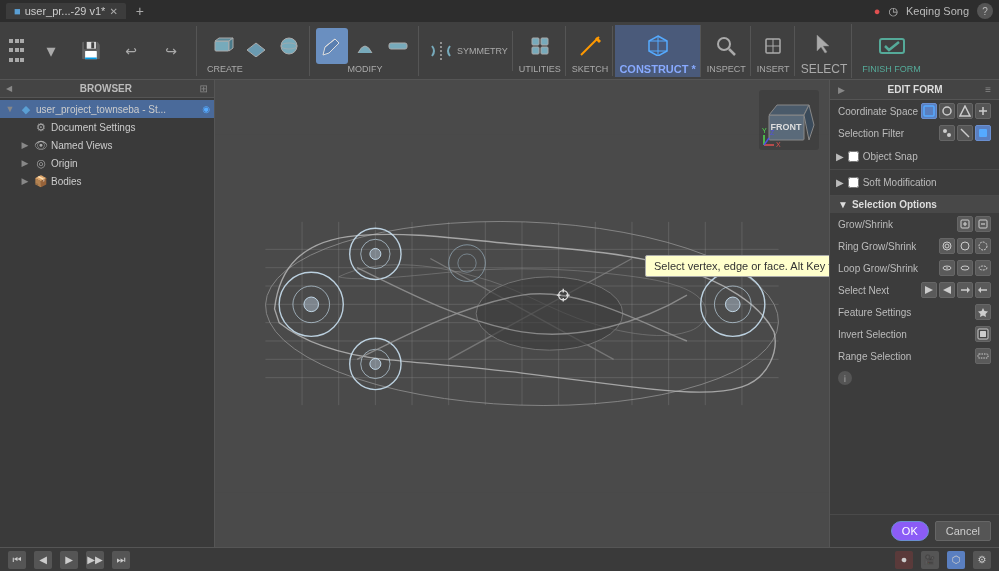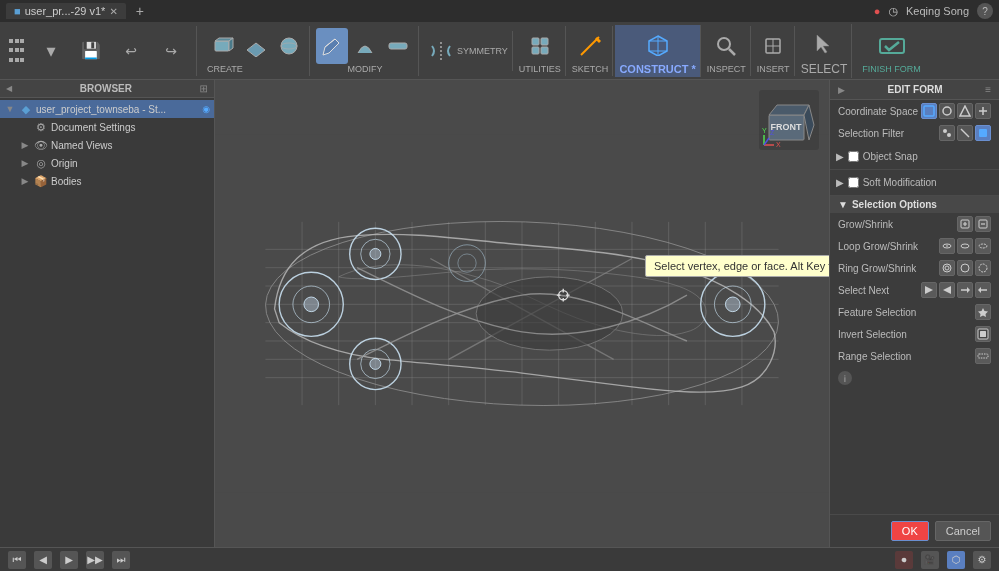--- a/index.html
+++ b/index.html
@@ -213,21 +213,21 @@
     
     .panel-btn {
       background: #555;
       border: 1px solid #666;
       color: #ccc;
       padding: 3px 10px;
       cursor: pointer;
       font-size: 11px;
       border-radius: 2px;
     }
-    .panel-btn.primary { background: #ef4444; border-color: #6a8fd0; color: white; }
+    .panel-btn.primary { background: #8b5cf6; border-color: #6a8fd0; color: white; border-radius: 10px; }
 
     #panel-footer {
       padding: 6px 8px;
       display: flex;
       align-items: center;
       justify-content: flex-end;
       gap: 6px;
       margin-top: auto;
       border-top: 1px solid #4a4a4a;
     }
@@ -688,58 +688,58 @@
         <div class="panel-icon-btn" style="background:#5a5a5a;">
           <svg width="12" height="12" viewBox="0 0 12 12">
               <rect x="2" y="2" width="8" height="8" fill="none" stroke="#ccc" stroke-width="1" rx="1"></rect>
               <path d="M4,6 L8,6" stroke="#ccc" stroke-width="1.2"></path>
             </svg>
         </div>
       </div>
     </div>
 
     <div class="panel-row">
+      <span class="panel-row-label">Ring Grow/Shrink</span>
+      <div class="panel-row-icons">
+        <div class="panel-icon-btn" style="background:#5a5a5a;">
+          <svg width="12" height="12" viewBox="0 0 12 12">
+              <circle cx="6" cy="6" r="4" fill="none" stroke="#ccc" stroke-width="1"></circle>
+              <circle cx="6" cy="6" r="2" fill="none" stroke="#ccc" stroke-width="1"></circle>
+            </svg>
+        </div>
+        <div class="panel-icon-btn" style="background:#5a5a5a;">
+          <svg width="12" height="12" viewBox="0 0 12 12">
+              <circle cx="6" cy="6" r="4" fill="none" stroke="#ccc" stroke-width="1"></circle>
+            </svg>
+        </div>
+        <div class="panel-icon-btn" style="background:#5a5a5a;">
+          <svg width="12" height="12" viewBox="0 0 12 12">
+              <circle cx="6" cy="6" r="4" fill="none" stroke="#ccc" stroke-width="1" stroke-dasharray="2,1"></circle>
+            </svg>
+        </div>
+      </div>
+    </div>
+
+    <div class="panel-row">
       <span class="panel-row-label">Loop Grow/Shrink</span>
       <div class="panel-row-icons">
         <div class="panel-icon-btn" style="background:#5a5a5a;">
           <svg width="12" height="12" viewBox="0 0 12 12">
               <ellipse cx="6" cy="6" rx="4" ry="2" fill="none" stroke="#ccc" stroke-width="1"></ellipse>
               <path d="M5,6 L7,6" stroke="#ccc" stroke-width="1.2"></path>
             </svg>
         </div>
         <div class="panel-icon-btn" style="background:#5a5a5a;">
           <svg width="12" height="12" viewBox="0 0 12 12">
               <ellipse cx="6" cy="6" rx="4" ry="2" fill="none" stroke="#ccc" stroke-width="1"></ellipse>
             </svg>
         </div>
         <div class="panel-icon-btn" style="background:#5a5a5a;">
           <svg width="12" height="12" viewBox="0 0 12 12">
               <ellipse cx="6" cy="6" rx="4" ry="2" fill="none" stroke="#ccc" stroke-width="1" stroke-dasharray="2,1"></ellipse>
-            </svg>
-        </div>
-      </div>
-    </div>
-
-    <div class="panel-row">
-      <span class="panel-row-label">Ring Grow/Shrink</span>
-      <div class="panel-row-icons">
-        <div class="panel-icon-btn" style="background:#5a5a5a;">
-          <svg width="12" height="12" viewBox="0 0 12 12">
-              <circle cx="6" cy="6" r="4" fill="none" stroke="#ccc" stroke-width="1"></circle>
-              <circle cx="6" cy="6" r="2" fill="none" stroke="#ccc" stroke-width="1"></circle>
-            </svg>
-        </div>
-        <div class="panel-icon-btn" style="background:#5a5a5a;">
-          <svg width="12" height="12" viewBox="0 0 12 12">
-              <circle cx="6" cy="6" r="4" fill="none" stroke="#ccc" stroke-width="1"></circle>
-            </svg>
-        </div>
-        <div class="panel-icon-btn" style="background:#5a5a5a;">
-          <svg width="12" height="12" viewBox="0 0 12 12">
-              <circle cx="6" cy="6" r="4" fill="none" stroke="#ccc" stroke-width="1" stroke-dasharray="2,1"></circle>
             </svg>
         </div>
       </div>
     </div>
 
     <div class="panel-row">
       <span class="panel-row-label">Select Next</span>
       <div class="panel-row-icons">
         <div class="panel-icon-btn" style="background:#5a5a5a;">
           <svg width="12" height="12" viewBox="0 0 12 12">
@@ -760,21 +760,21 @@
         <div class="panel-icon-btn" style="background:#5a5a5a;">
           <svg width="12" height="12" viewBox="0 0 12 12">
               <line x1="2" y1="6" x2="10" y2="6" stroke="#ccc" stroke-width="1.5"></line>
               <polygon points="4,3 1,6 4,9" fill="#ccc"></polygon>
             </svg>
         </div>
       </div>
     </div>
 
     <div class="panel-row">
-      <span class="panel-row-label">Feature Selection</span>
+      <span class="panel-row-label">Feature Settings</span>
       <div class="panel-row-icons">
         <div class="panel-icon-btn" style="background:#5a5a5a;">
           <svg width="12" height="12" viewBox="0 0 12 12">
               <star points="6" cx="6" cy="6" r="4" fill="#ccc"></star>
               <polygon points="6,2 7.5,5 11,5.5 8.5,8 9,11 6,9.5 3,11 3.5,8 1,5.5 4.5,5" fill="#ccc" stroke="none"></polygon>
             </svg>
         </div>
       </div>
     </div>
 

